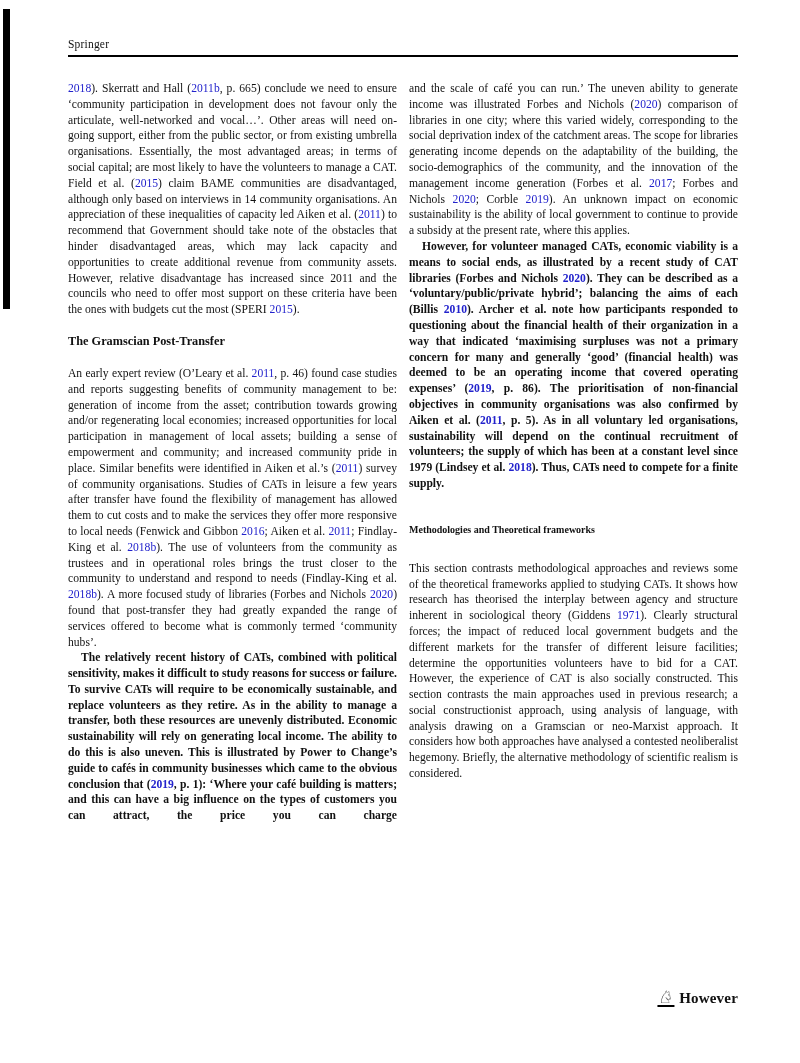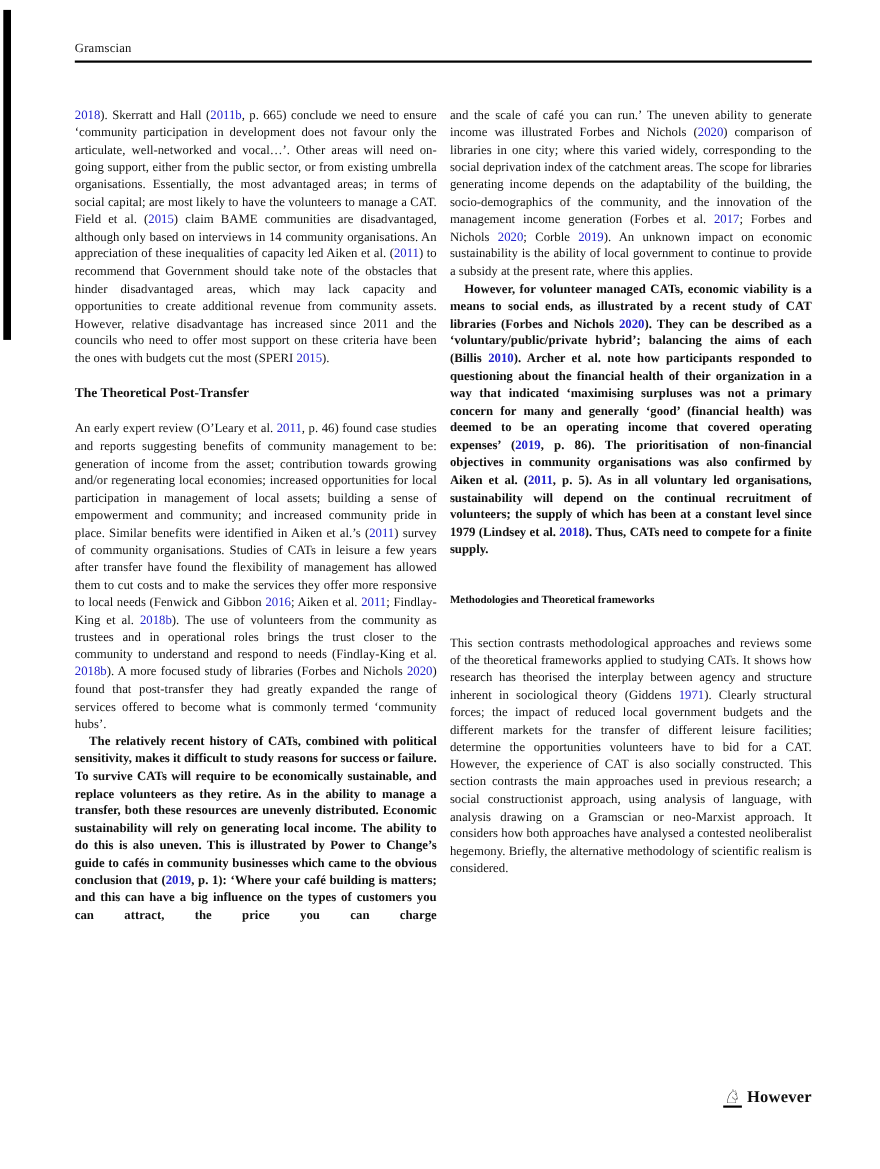--- a/index.html
+++ b/index.html
@@ -23,21 +23,21 @@
     padding-top:38px;
     letter-spacing:.2px;
   }
   .head-rule{
     border:0;border-top:2px solid #000;
     margin:5px 0 0 0;
   }
   .columns{
     display:flex;
     gap:12px;
-    margin-top:40px;
+    margin-top:24px;
   }
   .col{
     width:329px;
     font-size:11.6px;
     line-height:15.8px;
     text-align:justify;
   }
   .col p{margin:0;}
   .col p.indent{text-indent:13px;font-weight:bold;}
   .col p.contlast{text-align-last:justify;}
@@ -68,28 +68,28 @@
     display:inline-block;
   }
 </style>
 </head>
 <body>
 
 <div class="scan-bar"></div>
 
 <div class="sheet">
 
-  <div class="running-head">Gramscian</div>
+  <div class="running-head">Springer</div>
   <hr class="head-rule">
 
   <div class="columns">
 
     <section class="col">
       <p><span class="ref">2018</span>). Skerratt and Hall (<span class="ref">2011b</span>, p. 665) conclude we need to ensure ‘community participation in development does not favour only the articulate, well-networked and vocal…’. Other areas will need on-going support, either from the public sector, or from existing umbrella organisations. Essentially, the most advantaged areas; in terms of social capital; are most likely to have the volunteers to manage a CAT. Field et al. (<span class="ref">2015</span>) claim BAME communities are disadvantaged, although only based on interviews in 14 community organisations. An appreciation of these inequalities of capacity led Aiken et al. (<span class="ref">2011</span>) to recommend that Government should take note of the obstacles that hinder disadvantaged areas, which may lack capacity and opportunities to create additional revenue from community assets. However, relative disadvantage has increased since 2011 and the councils who need to offer most support on these criteria have been the ones with budgets cut the most (SPERI <span class="ref">2015</span>).</p>
-      <h2>The Theoretical Post-Transfer</h2>
+      <h2>The Gramscian Post-Transfer</h2>
       <p>An early expert review (O’Leary et al. <span class="ref">2011</span>, p. 46) found case studies and reports suggesting benefits of community management to be: generation of income from the asset; contribution towards growing and/or regenerating local economies; increased opportunities for local participation in management of local assets; building a sense of empowerment and community; and increased community pride in place. Similar benefits were identified in Aiken et al.’s (<span class="ref">2011</span>) survey of community organisations. Studies of CATs in leisure a few years after transfer have found the flexibility of management has allowed them to cut costs and to make the services they offer more responsive to local needs (Fenwick and Gibbon <span class="ref">2016</span>; Aiken et al. <span class="ref">2011</span>; Findlay-King et al. <span class="ref">2018b</span>). The use of volunteers from the community as trustees and in operational roles brings the trust closer to the community to understand and respond to needs (Findlay-King et al. <span class="ref">2018b</span>). A more focused study of libraries (Forbes and Nichols <span class="ref">2020</span>) found that post-transfer they had greatly expanded the range of services offered to become what is commonly termed ‘community hubs’.</p>
       <p class="indent contlast">The relatively recent history of CATs, combined with political sensitivity, makes it difficult to study reasons for success or failure. To survive CATs will require to be economically sustainable, and replace volunteers as they retire. As in the ability to manage a transfer, both these resources are unevenly distributed. Economic sustainability will rely on generating local income. The ability to do this is also uneven. This is illustrated by Power to Change’s guide to cafés in community businesses which came to the obvious conclusion that (<span class="ref">2019</span>, p. 1): ‘Where your café building is matters; and this can have a big influence on the types of customers you can attract, the price you can charge</p>
     </section>
 
     <section class="col">
       <p>and the scale of café you can run.’ The uneven ability to generate income was illustrated Forbes and Nichols (<span class="ref">2020</span>) comparison of libraries in one city; where this varied widely, corresponding to the social deprivation index of the catchment areas. The scope for libraries generating income depends on the adaptability of the building, the socio-demographics of the community, and the innovation of the management income generation (Forbes et al. <span class="ref">2017</span>; Forbes and Nichols <span class="ref">2020</span>; Corble <span class="ref">2019</span>). An unknown impact on economic sustainability is the ability of local government to continue to provide a subsidy at the present rate, where this applies.</p>
       <p class="indent">However, for volunteer managed CATs, economic viability is a means to social ends, as illustrated by a recent study of CAT libraries (Forbes and Nichols <span class="ref">2020</span>). They can be described as a ‘voluntary/public/private hybrid’; balancing the aims of each (Billis <span class="ref">2010</span>). Archer et al. note how participants responded to questioning about the financial health of their organization in a way that indicated ‘maximising surpluses was not a primary concern for many and generally ‘good’ (financial health) was deemed to be an operating income that covered operating expenses’ (<span class="ref">2019</span>, p. 86). The prioritisation of non-financial objectives in community organisations was also confirmed by Aiken et al. (<span class="ref">2011</span>, p. 5). As in all voluntary led organisations, sustainability will depend on the continual recruitment of volunteers; the supply of which has been at a constant level since 1979 (Lindsey et al. <span class="ref">2018</span>). Thus, CATs need to compete for a finite supply.</p>
       <h2 class="major">Methodologies and Theoretical frameworks</h2>
       <p>This section contrasts methodological approaches and reviews some of the theoretical frameworks applied to studying CATs. It shows how research has theorised the interplay between agency and structure inherent in sociological theory (Giddens <span class="ref">1971</span>). Clearly structural forces; the impact of reduced local government budgets and the different markets for the transfer of different leisure facilities; determine the opportunities volunteers have to bid for a CAT. However, the experience of CAT is also socially constructed. This section contrasts the main approaches used in previous research; a social constructionist approach, using analysis of language, with analysis drawing on a Gramscian or neo-Marxist approach. It considers how both approaches have analysed a contested neoliberalist hegemony. Briefly, the alternative methodology of scientific realism is considered.</p>
     </section>

